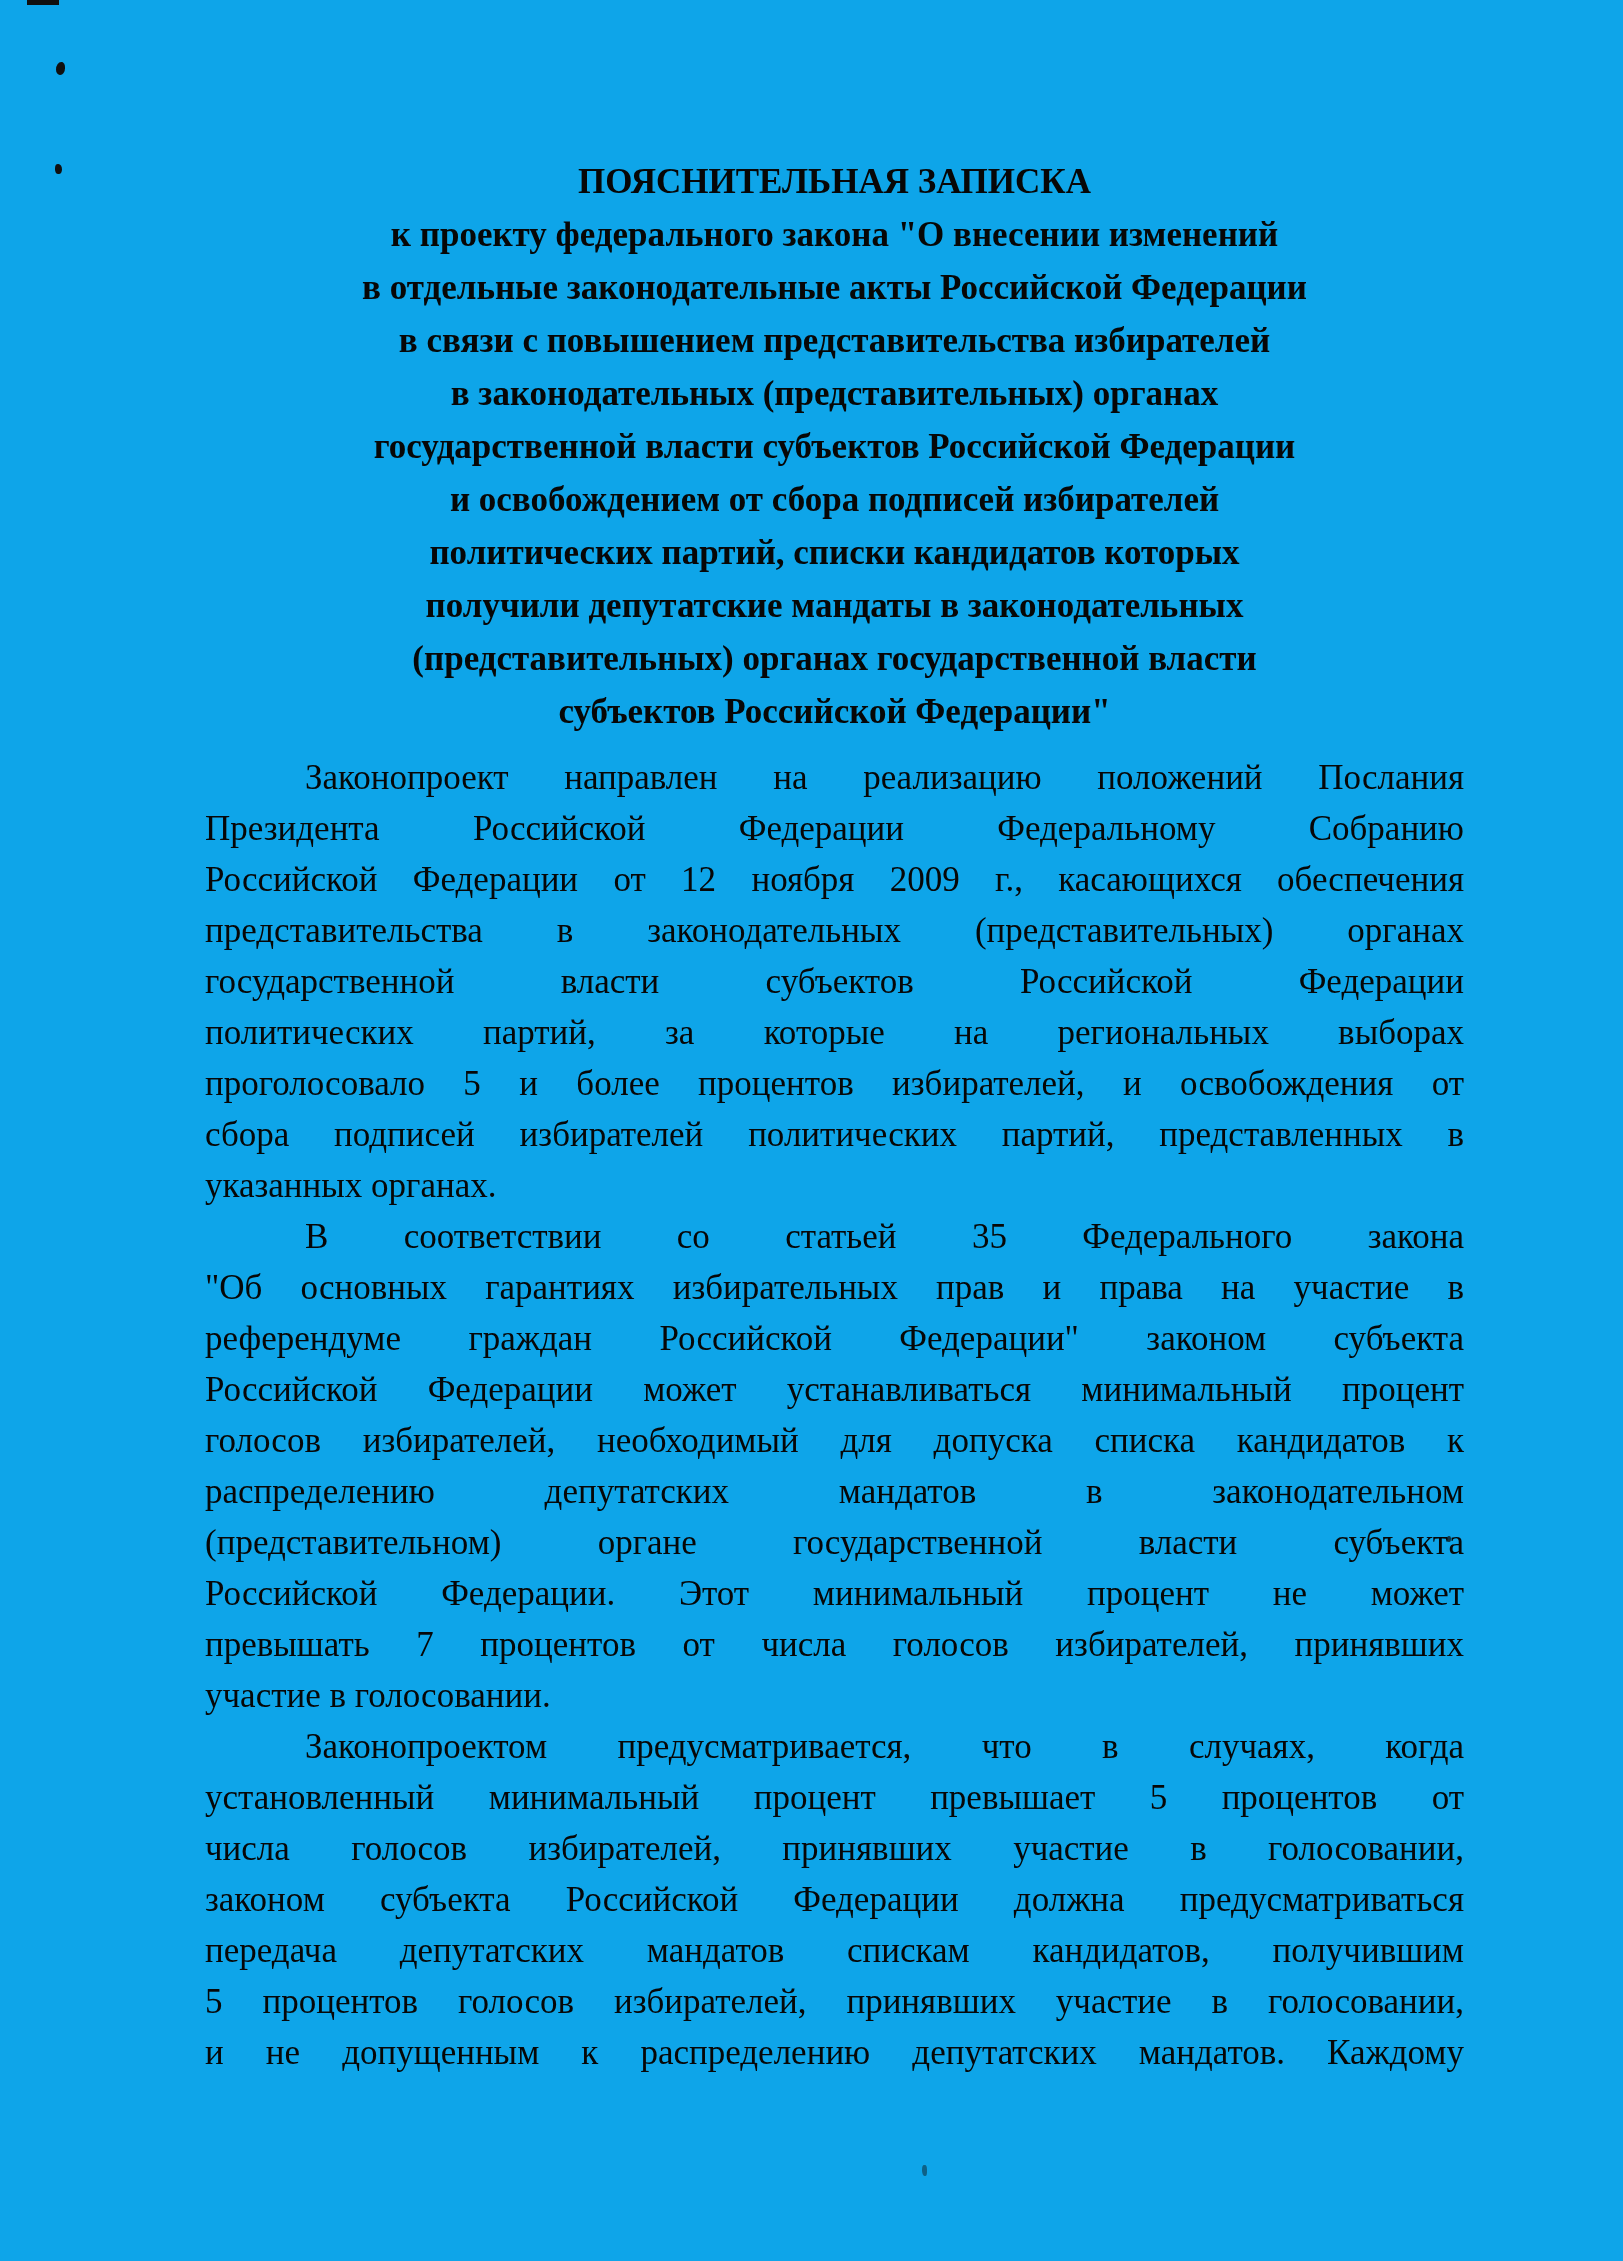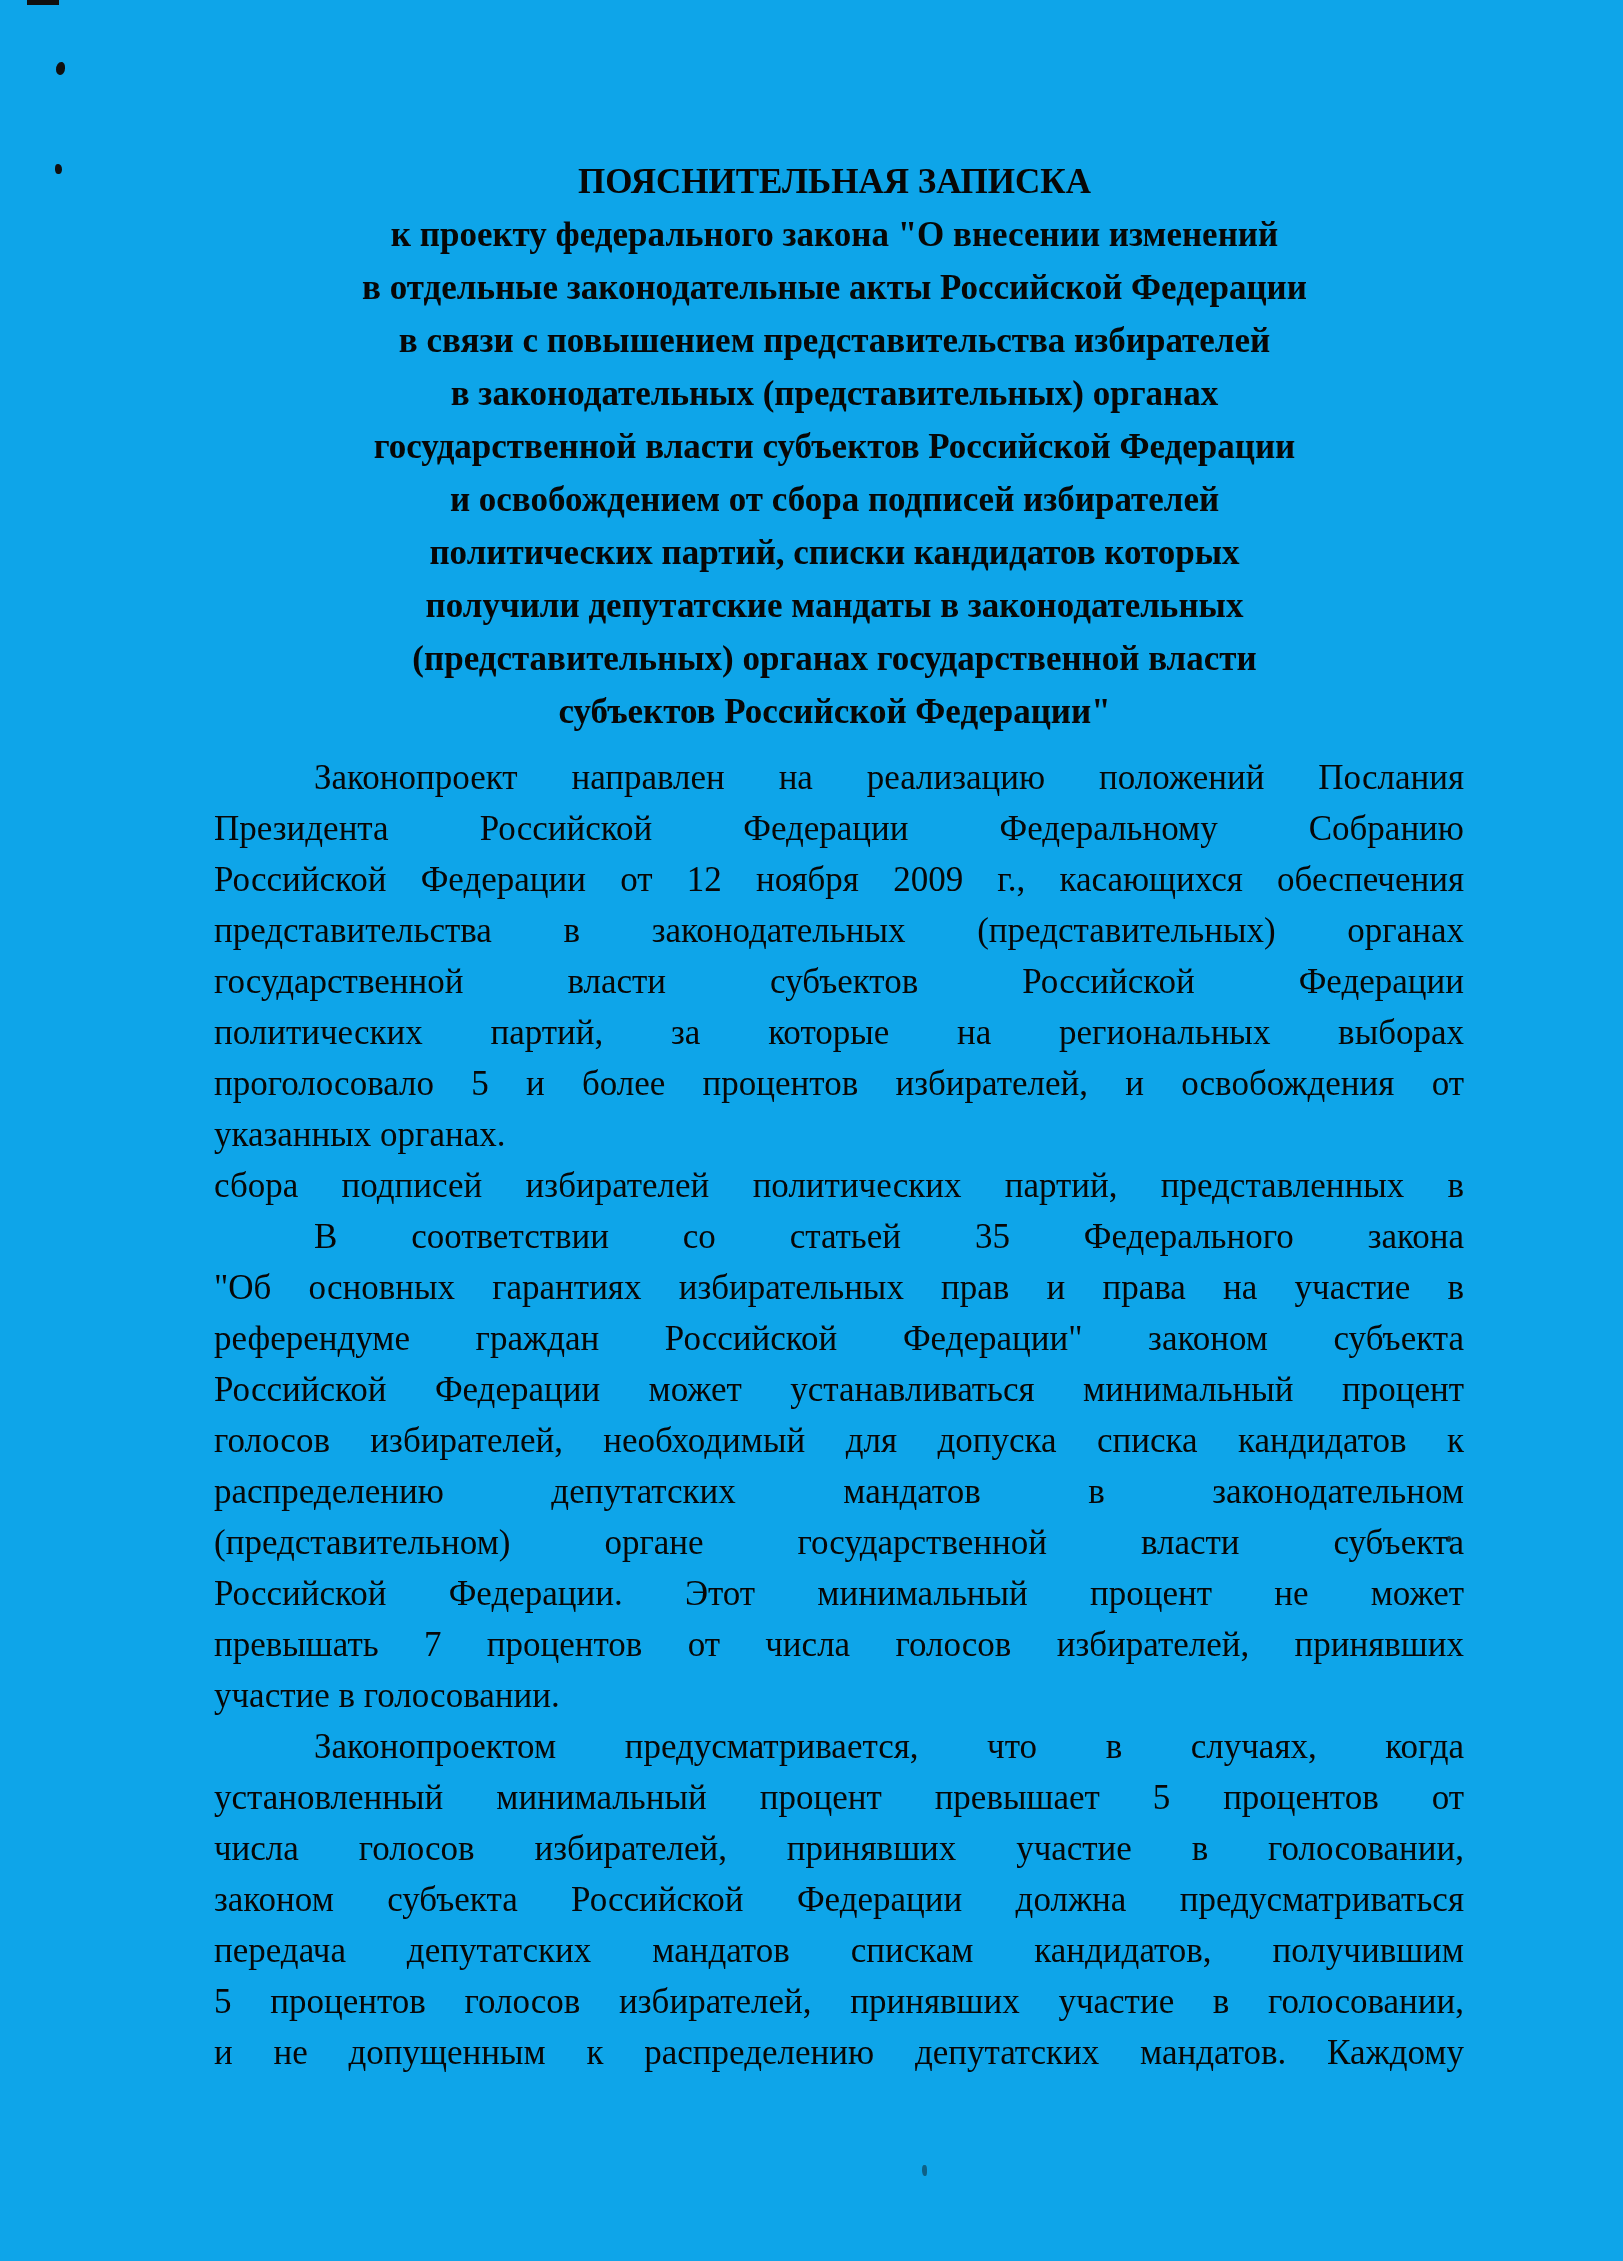--- a/index.html
+++ b/index.html
@@ -34,21 +34,20 @@
   .body-block {
     margin-top: 14px;
     font-size: 35px;
     line-height: 51px;
   }
   .line {
     text-align: justify;
     text-align-last: justify;
     height: 51px;
     overflow: visible;
-    margin-left: 9px;
   }
   .line.indent {
     padding-left: 100px;
   }
   .line.last {
     text-align-last: left;
   }
   
   .artifact {
     position: absolute;
@@ -106,22 +105,22 @@
     <div class="body-block">
 
       <div>
         <div class="line indent">Законопроект направлен на реализацию положений Послания</div>
         <div class="line">Президента Российской Федерации Федеральному Собранию</div>
         <div class="line">Российской Федерации от 12 ноября 2009 г., касающихся обеспечения</div>
         <div class="line">представительства в законодательных (представительных) органах</div>
         <div class="line">государственной власти субъектов Российской Федерации</div>
         <div class="line">политических партий, за которые на региональных выборах</div>
         <div class="line">проголосовало 5 и более процентов избирателей, и освобождения от</div>
+        <div class="line">сбора подписей избирателей политических партий, представленных в</div>
         <div class="line last">указанных органах.</div>
-        <div class="line">сбора подписей избирателей политических партий, представленных в</div>
       </div>
 
       <div>
         <div class="line indent">В соответствии со статьей 35 Федерального закона</div>
         <div class="line">"Об основных гарантиях избирательных прав и права на участие в</div>
         <div class="line">референдуме граждан Российской Федерации" законом субъекта</div>
         <div class="line">Российской Федерации может устанавливаться минимальный процент</div>
         <div class="line">голосов избирателей, необходимый для допуска списка кандидатов к</div>
         <div class="line">распределению депутатских мандатов в законодательном</div>
         <div class="line">(представительном) органе государственной власти субъекта</div>

